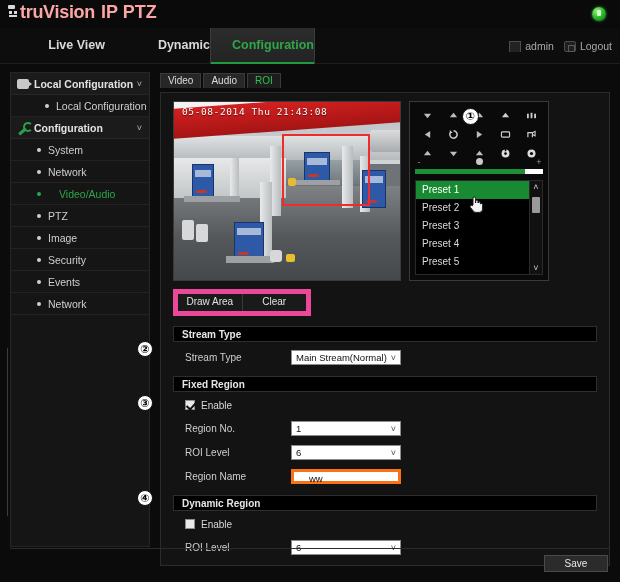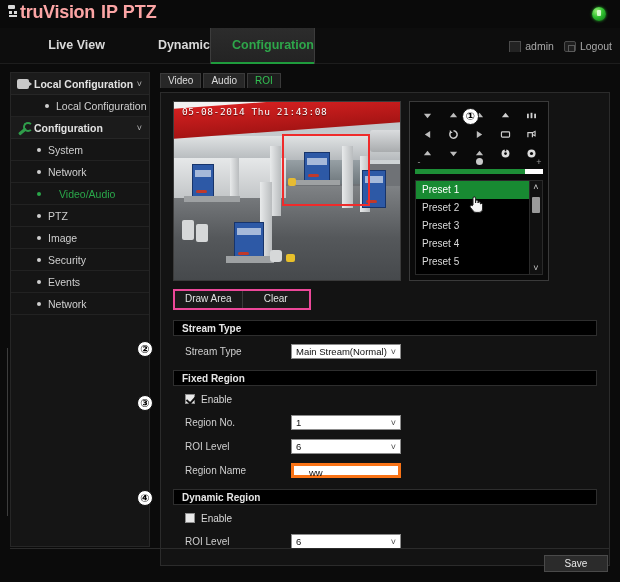--- a/index.html
+++ b/index.html
@@ -145,21 +145,21 @@
   .presets{ position:absolute; left:5px; right:5px; top:78px; bottom:5px; background:#000; border:1px solid #2a2a2a; overflow:hidden;}
   .p-list{ position:absolute; left:0; right:13px; top:0; bottom:0;}
   .p-item{ height:18px; line-height:18px; padding-left:6px; font-size:10px; color:#d9d9d9; cursor:pointer;}
   .p-item.sel{ background:#188a32; color:#fff;}
   .p-scroll{ position:absolute; right:0; top:0; bottom:0; width:13px; background:#111; border-left:1px solid #2a2a2a;}
   .p-arrow{ height:12px; color:#cfcfcf; font-size:9px; text-align:center; line-height:12px;}
   .p-thumb{ position:absolute; left:2px; right:2px; top:16px; height:16px; background:#9a9a9a; border-radius:1px;}
   .cursor-hand{ position:absolute; left:52px; top:14px; width:16px; height:18px; z-index:8; pointer-events:none;}
 
   
-  .drawrow{ margin:8px 0 0 12px; display:flex; width:138px; border:2px solid #ec4899; background:#1a1a1a;}
+  .drawrow{ margin:8px 0 0 12px; display:flex; width:138px; border:5px solid #ec4899; background:#1a1a1a;}
   .dbtn{ flex:1; height:17px; line-height:16px; text-align:center; font-size:10px; color:#e2e2e2; cursor:pointer;}
   .dbtn+.dbtn{ border-left:1px solid #3a3a3a;}
 
   
   .sect{ margin:10px 12px 0 12px;}
   .sect-hd{
     height:16px; line-height:15px; padding-left:8px; font-size:10px; font-weight:bold;
     color:#e6e6e6; background:#000; border:1px solid #2e2e2e;
   }
   .frow{ display:flex; align-items:center; height:18px; margin-top:6px; padding-left:12px;}

